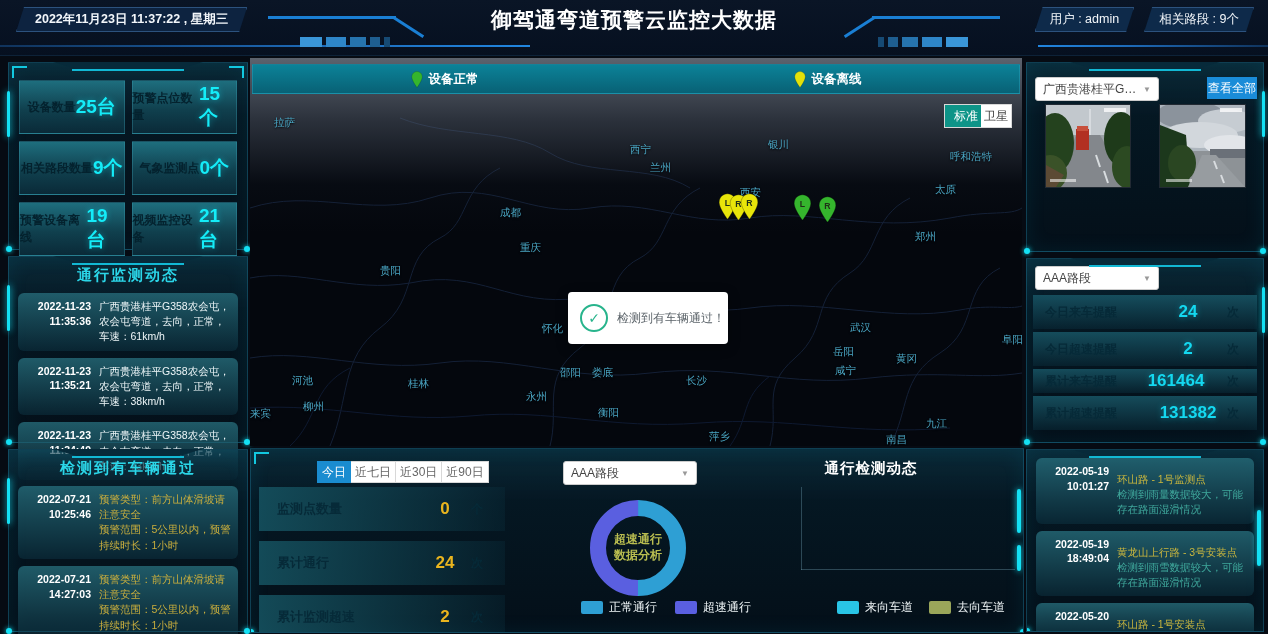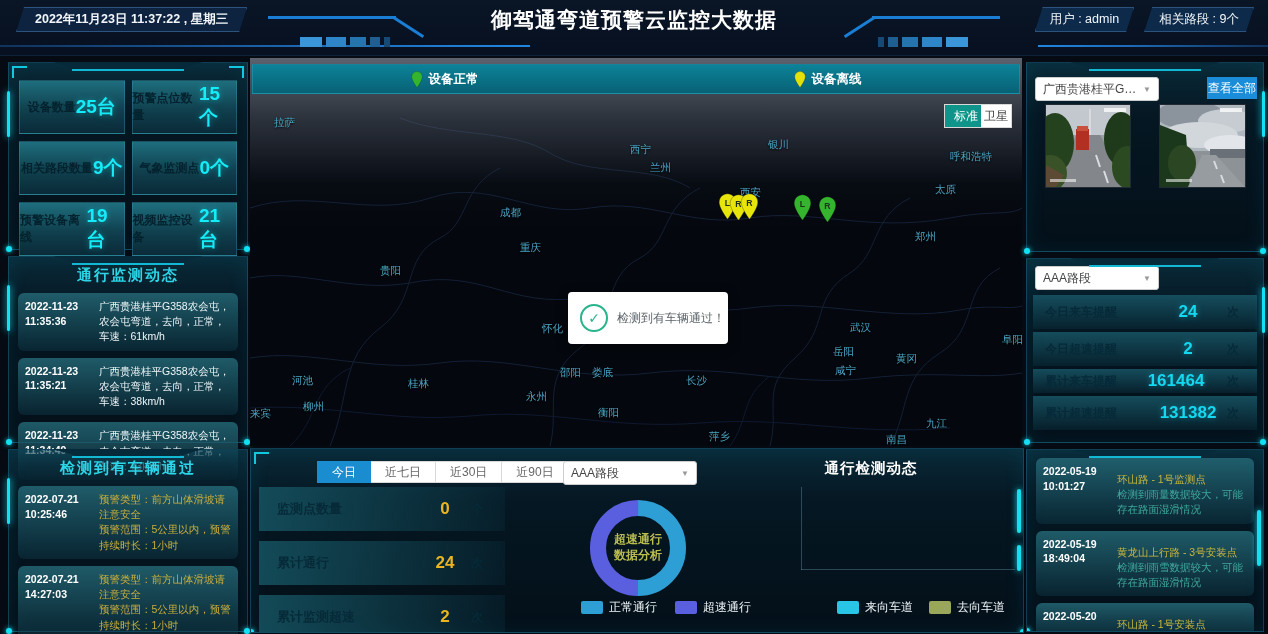--- a/index.html
+++ b/index.html
@@ -36,21 +36,21 @@
   .cnr.tr{right:3px;top:3px;border-left:none;border-bottom:none;}
   
   #p-stats .grid{display:grid;grid-template-columns:1fr 1fr;gap:7px;padding:17px 10px 0 10px;}
   .sbox{height:52px;background:linear-gradient(180deg,#1e6e7e 0%,#10404e 55%,#0a2a38 100%);
         border:1px solid rgba(60,160,180,0.35);display:flex;flex-direction:row;align-items:center;justify-content:center;}
   .sbox .lbl{color:#04222e;font-size:12px;font-weight:bold;}
   .sbox .val{color:#14ecf8;font-size:19px;font-weight:bold;text-shadow:0 0 6px rgba(20,230,248,0.45);}
   
   .mrow{display:flex;margin:0 9px 7px 9px;padding:6px 7px;border-radius:6px;
         background:linear-gradient(180deg,rgba(38,108,122,0.80),rgba(14,56,72,0.45));}
-  .mtime{width:66px;flex:none;color:#ffffff;font-weight:bold;font-size:10.5px;line-height:1.4;}
+  .mtime{width:66px;flex:none;color:#ffffff;font-weight:bold;font-size:10.5px;text-align:right;line-height:1.4;}
   .mtext{flex:1;margin-left:8px;color:#eef6f8;font-size:10.5px;line-height:1.45;}
   .mtext.yellow,.yellow{color:#c9ae3d;}
   .mtext .head{color:#c9b63e;display:block;margin-top:8px;}
   .mtext .det{color:#3fa89c;display:block;}
   .rows-wrap{margin-top:8px;}
   
   #map{position:absolute;left:250px;top:58px;width:772px;height:388px;background:#04070d;overflow:hidden;}
   #map .fog{position:absolute;left:0;top:0;width:100%;height:175px;
             background:linear-gradient(180deg,rgba(126,134,147,0.72) 0%,rgba(96,106,122,0.42) 36%,rgba(32,42,58,0.12) 72%,rgba(0,0,0,0) 100%);}
   .maplegend{position:absolute;left:2px;top:6px;right:2px;height:28px;display:flex;align-items:center;justify-content:space-around;
@@ -76,21 +76,21 @@
   .thumb{position:absolute;top:41px;border:1px solid #222a33;}
   .rrow{display:flex;align-items:center;height:33px;margin:0 6px 3px 6px;
         background:linear-gradient(180deg,rgba(24,86,102,0.85),rgba(9,42,56,0.55));}
   .rrow .lbl{flex:1;padding-left:12px;color:#062a38;font-size:12px;font-weight:bold;}
   .rrow .val{width:78px;text-align:center;color:#14d8f0;font-size:17px;font-weight:bold;text-shadow:0 0 6px rgba(20,216,240,0.4);}
   .rrow .unit{width:30px;color:#062a38;font-size:12px;font-weight:bold;}
   
   #p-bottom{overflow:hidden;}
   #p-bottom:before,#p-bottom:after{display:none;}
   .tabs{position:absolute;left:66px;top:12px;display:flex;}
-  .tab{height:20px;padding:0 14px;display:flex;align-items:center;font-size:12px;background:#ffffff;color:#666666;
+  .tab{height:20px;padding:0 4px;display:flex;align-items:center;font-size:12px;background:#ffffff;color:#666666;
        border:1px solid #d8d8d8;border-left:none;cursor:pointer;}
   .tab:first-child{border-left:1px solid #d8d8d8;}
   .tab.active{background:#1a8cd0;border-color:#1a8cd0;color:#ffffff;}
   .brow{display:flex;align-items:center;height:44px;margin-bottom:10px;
         background:linear-gradient(90deg,rgba(22,84,98,0.85),rgba(10,46,60,0.35));}
   .brow .lbl{padding-left:18px;flex:1;color:#062a38;font-size:13px;font-weight:bold;}
   .brow .val{width:52px;text-align:center;color:#eab51e;font-size:17px;font-weight:bold;}
   .brow .unit{width:34px;color:#062a38;font-size:12px;font-weight:bold;}
   .bstats{position:absolute;left:8px;top:38px;width:246px;}
   .donut-wrap{position:absolute;left:339px;top:51px;width:96px;height:96px;}

